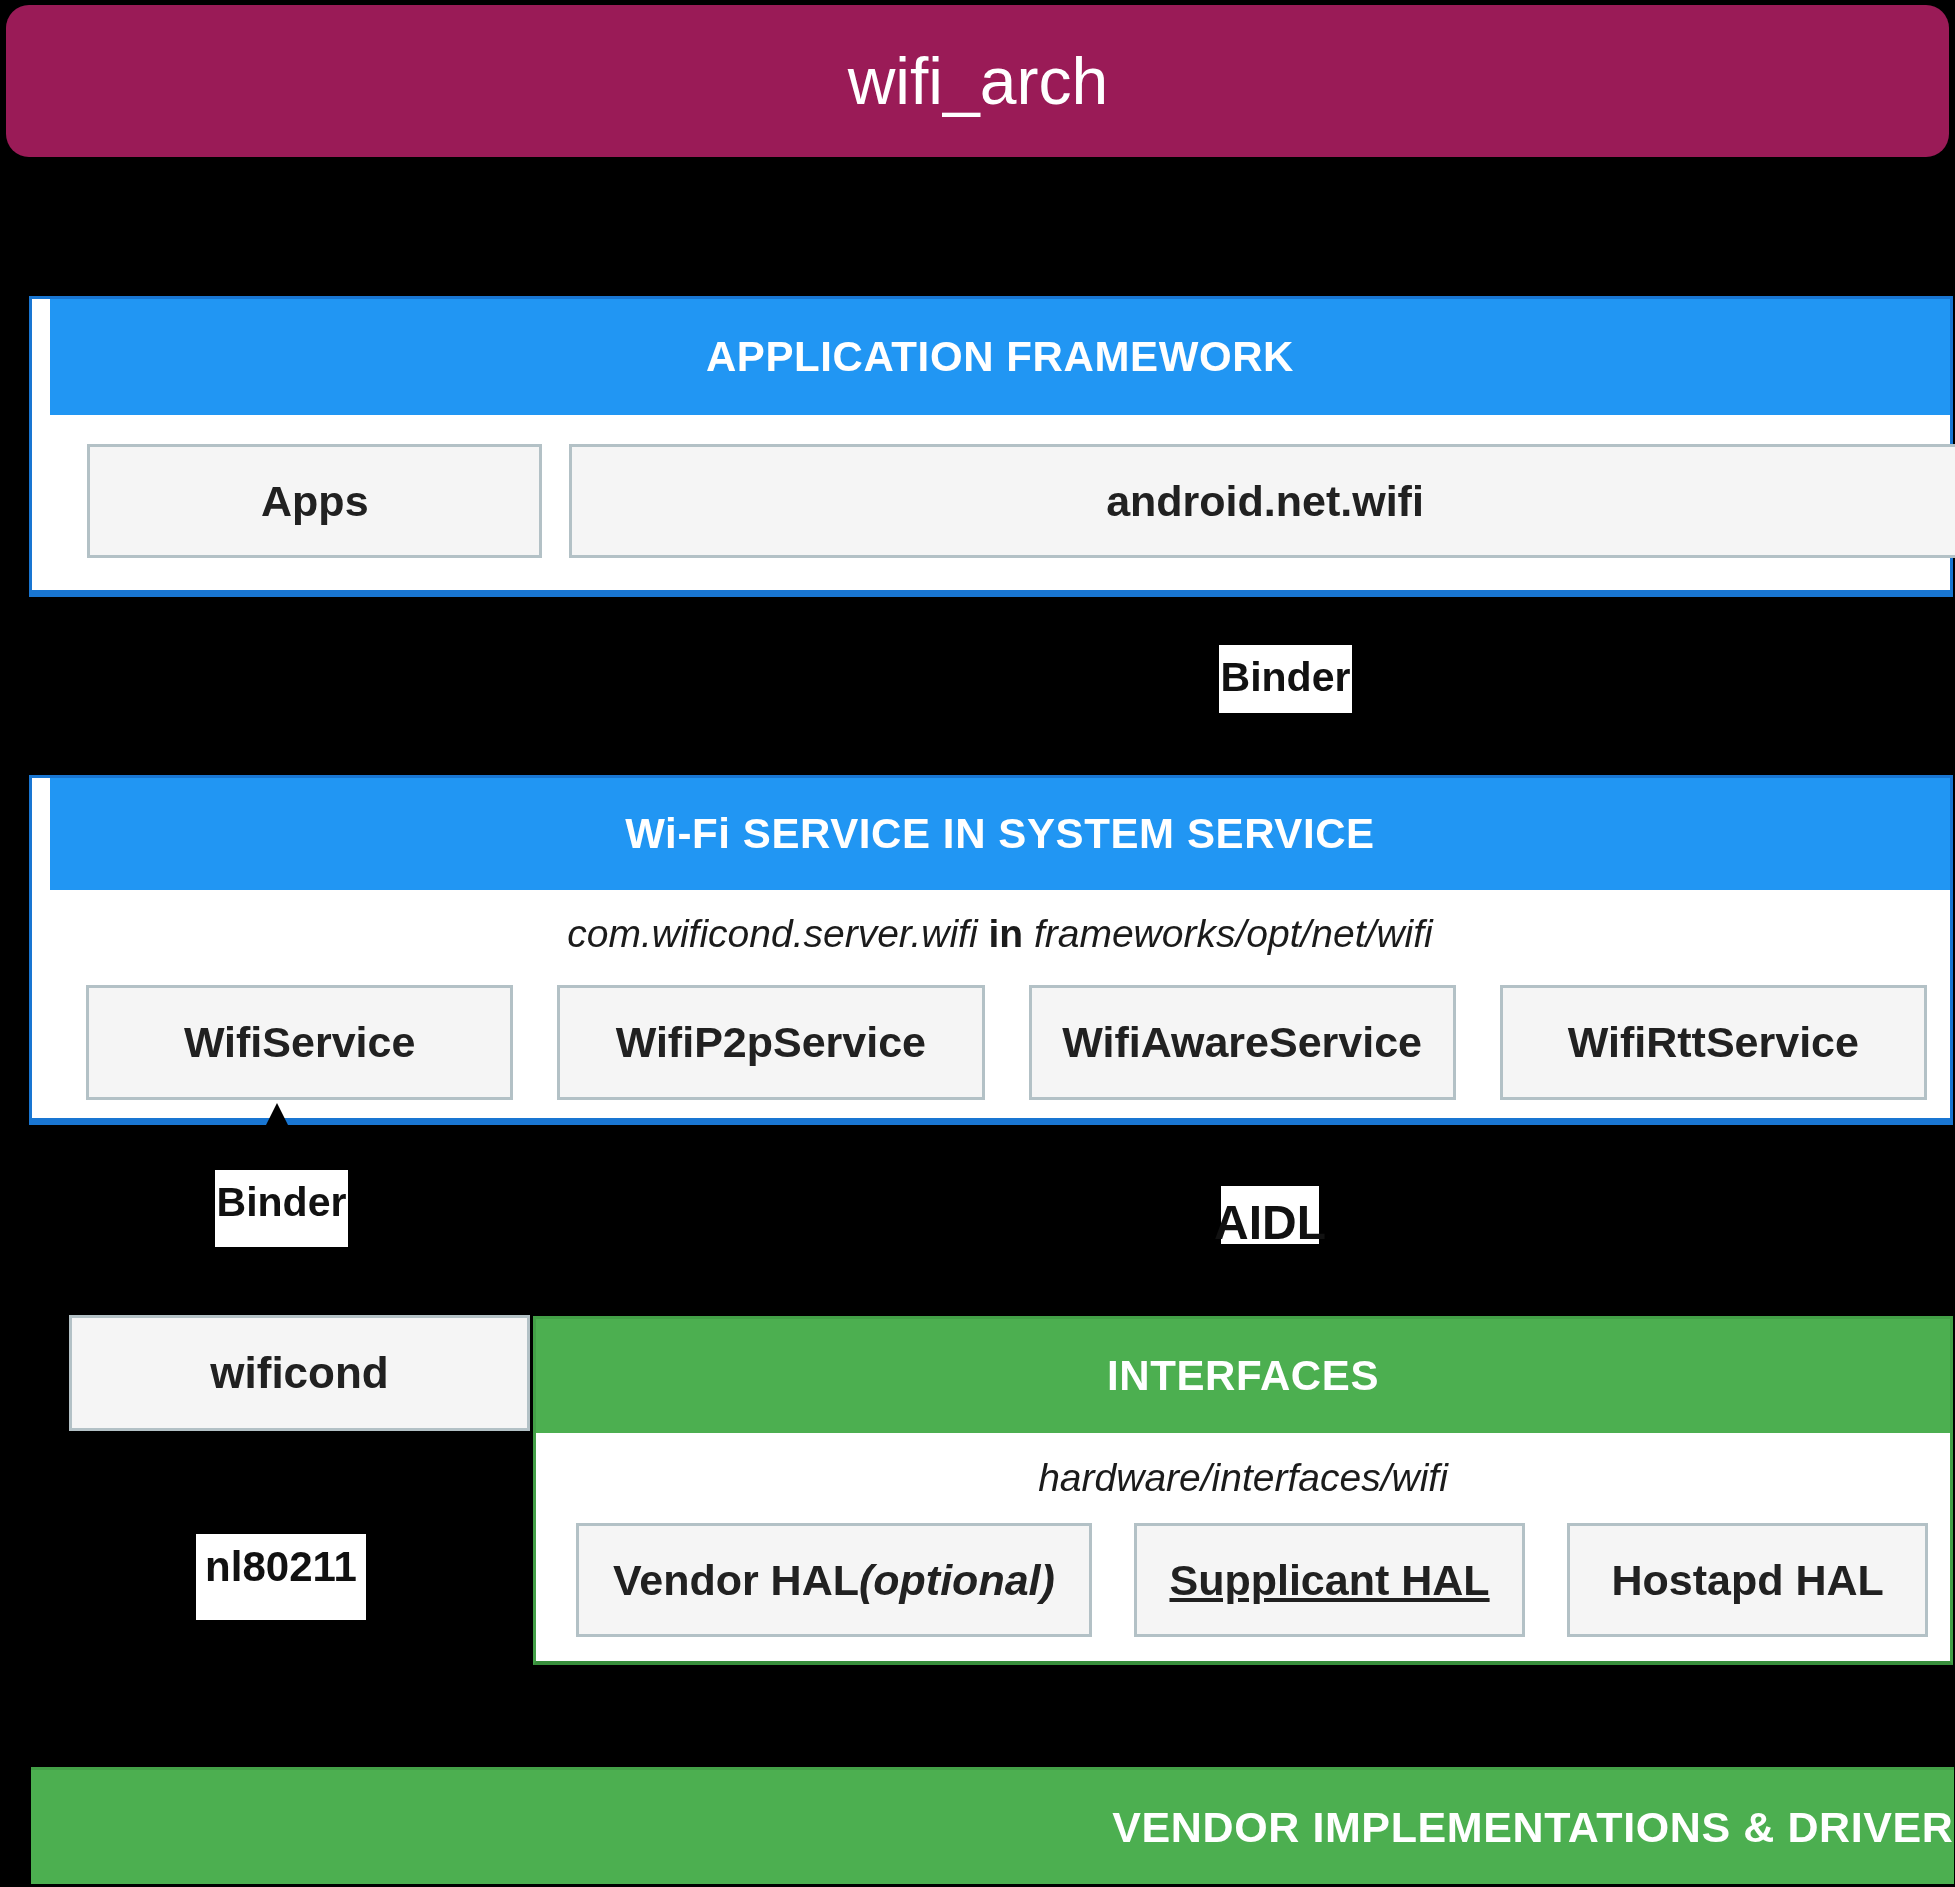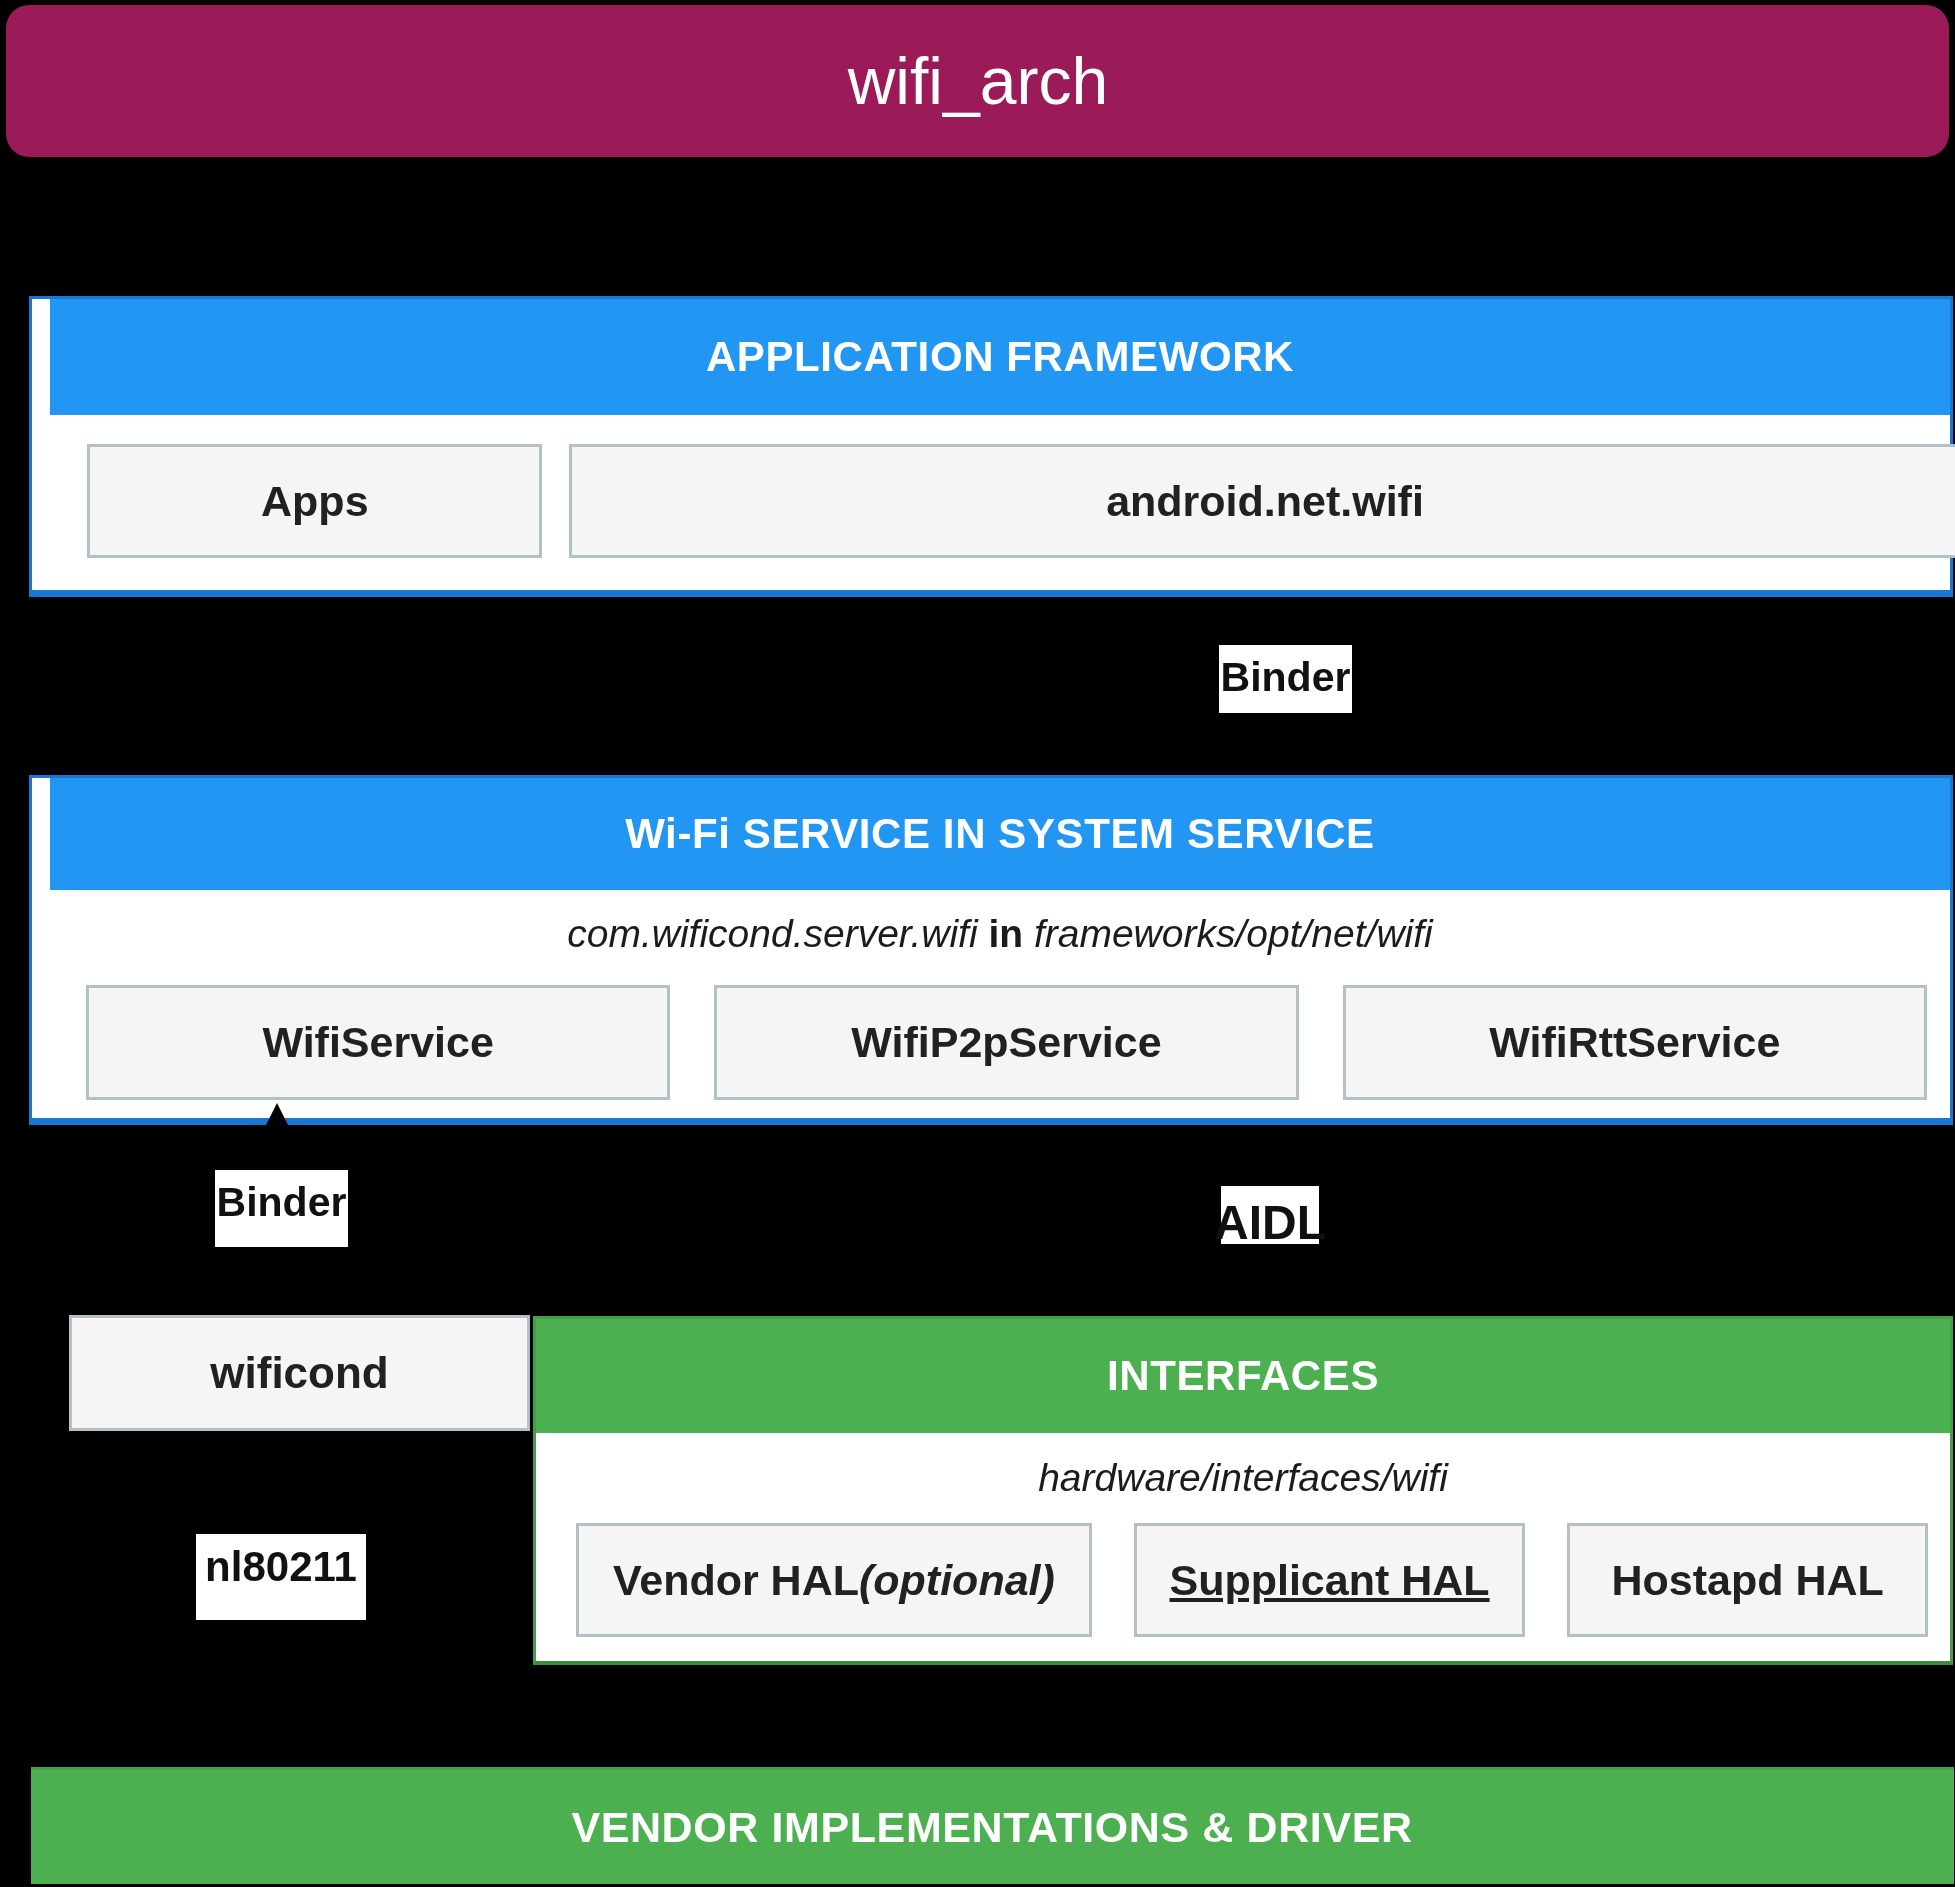--- a/index.html
+++ b/index.html
@@ -159,20 +159,23 @@
         <span class="it">com.wificond.server.wifi</span><span class="bd"> in </span><span class="it">frameworks/opt/net/wifi</span>
       </div>
       <div class="abs boxes-row" style="left:19px; right:23px; top:95px; height:115px; gap:27px;">
         <div class="gbox">
           <span>WifiService</span>
         </div>
         <div class="gbox">
           <span>WifiP2pService</span>
         </div>
         <div class="gbox">
+          <span>WifiAwareService</span>
+        </div>
+        <div class="gbox">
           <span>WifiRttService</span>
         </div>
       </div>
     </div>
   </div>
 
   <div class="abs arrow-up" style="left:263px; top:1103px;"></div>
 
   <div class="abs wlabel" style="left:215px; top:1170px; width:133px; height:77px; font-size:41px;">
     <span>Binder</span>
@@ -208,18 +211,18 @@
       </div>
     </div>
   </div>
 
   <div class="abs wlabel" style="left:196px; top:1534px; width:170px; height:86px; font-size:42px;">
     <span>nl80211</span>
   </div>
 
   <div class="abs arrow-down" style="left:1250px; top:1745px;"></div>
 
-  <div class="abs vendor-bar" style="left:30.5px; top:1767px; width:1923px; height:117px;">
+  <div class="abs vendor-bar" style="left:30.5px; top:1767px; width:1923px; height:117px;justify-content:flex-end;">
     <span>VENDOR IMPLEMENTATIONS &amp; DRIVER</span>
   </div>
 
 </div>
 
 
 </body></html>

